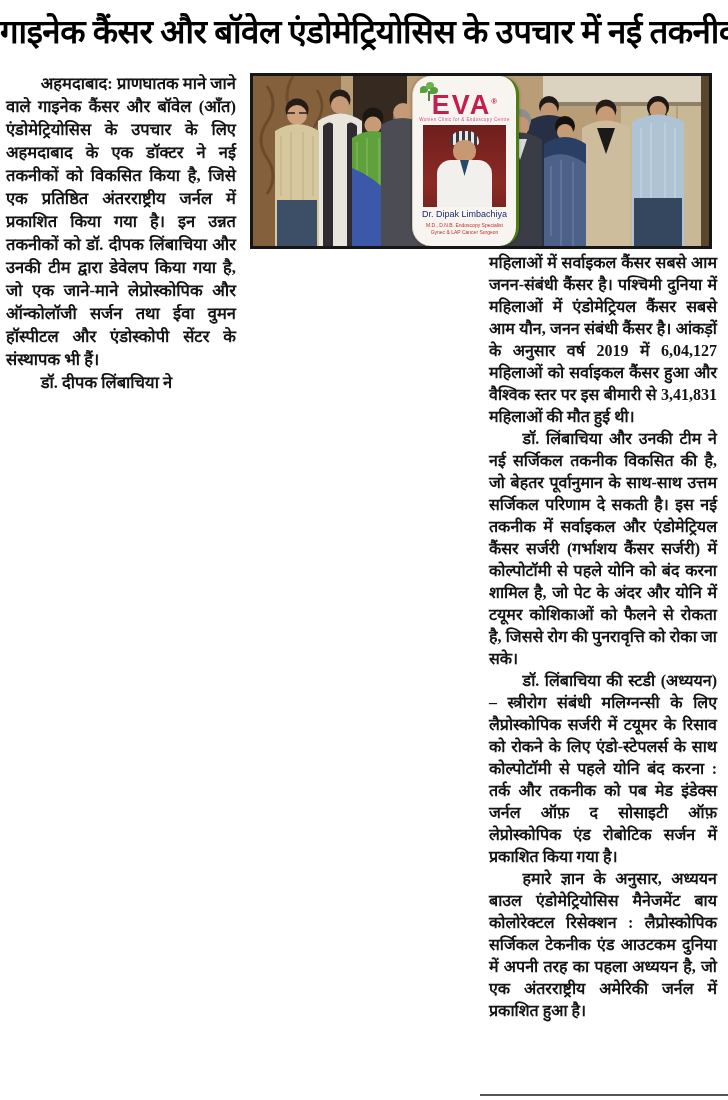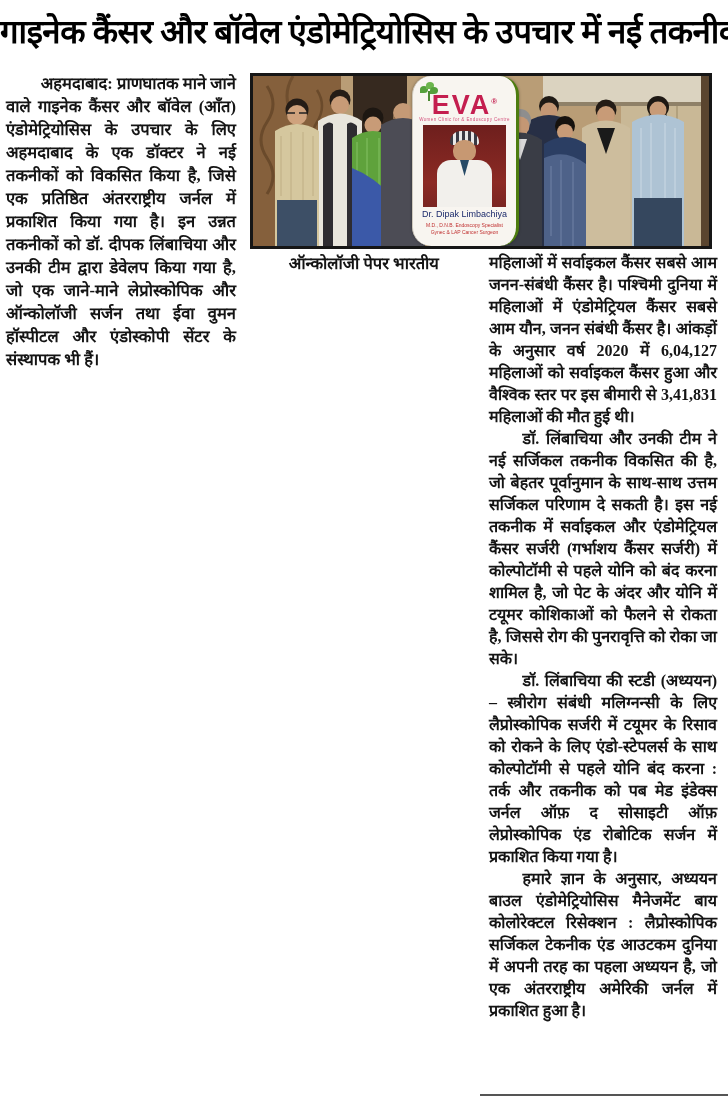--- a/index.html
+++ b/index.html
@@ -85,20 +85,21 @@
 </style>
 </head>
 <body>
 
 <div class="page">
 
   <h1 class="headline">गाइनेक कैंसर और बॉवेल एंडोमेट्रियोसिस के उपचार में नई तकनीक</h1>
 
   <div class="col col-left">
       <p class="para indent">अहमदाबाद: प्राणघातक माने जाने वाले गाइनेक कैंसर और बॉवेल (आँत) एंडोमेट्रियोसिस के उपचार के लिए अहमदाबाद के एक डॉक्टर ने नई तकनीकों को विकसित किया है, जिसे एक प्रतिष्ठित अंतरराष्ट्रीय जर्नल में प्रकाशित किया गया है। इन उन्नत तकनीकों को डॉ. दीपक लिंबाचिया और उनकी टीम द्वारा डेवेलप किया गया है, जो एक जाने-माने लेप्रोस्कोपिक और ऑन्कोलॉजी सर्जन तथा ईवा वुमन हॉस्पीटल और एंडोस्कोपी सेंटर के संस्थापक भी हैं।</p>
+      <p class="para indent">डॉ. दीपक लिंबाचिया ने</p>
     </div>
 
   <div class="photo">
     <svg viewBox="0 0 456 170" preserveAspectRatio="none" aria-hidden="true">
 
       <rect x="0" y="0" width="456" height="170" fill="#b99d76"></rect>
       <rect x="290" y="0" width="166" height="26" fill="#dbd3c0"></rect>
       <rect x="290" y="26" width="166" height="4" fill="#8f8168"></rect>
       <rect x="368" y="30" width="88" height="140" fill="#c9b896"></rect>
       <line x1="396" y1="30" x2="396" y2="170" stroke="#b2a17e" stroke-width="2"></line>
@@ -188,25 +189,24 @@
             <div class="doc-scrub"></div>
           </div>
       </div>
       <div class="doc-name">Dr. Dipak Limbachiya</div>
       <div class="doc-cred l1">M.D., D.N.B. Endoscopy Specialist</div>
       <div class="doc-cred l2">Gynec &amp; LAP Cancer Surgeon</div>
     </div>
   </div>
 
   <div class="col col-mid">
-      <p class="para indent">ऑन्कोलॉजी पेपर भारतीय</p>
     </div>
 
   <div class="col col-right">
-      <p class="para">महिलाओं में सर्वाइकल कैंसर सबसे आम जनन-संबंधी कैंसर है। पश्चिमी दुनिया में महिलाओं में एंडोमेट्रियल कैंसर सबसे आम यौन, जनन संबंधी कैंसर है। आंकड़ों के अनुसार वर्ष 2020 में 6,04,127 महिलाओं को सर्वाइकल कैंसर हुआ और वैश्विक स्तर पर इस बीमारी से 3,41,831 महिलाओं की मौत हुई थी।</p>
+      <p class="para">महिलाओं में सर्वाइकल कैंसर सबसे आम जनन-संबंधी कैंसर है। पश्चिमी दुनिया में महिलाओं में एंडोमेट्रियल कैंसर सबसे आम यौन, जनन संबंधी कैंसर है। आंकड़ों के अनुसार वर्ष 2019 में 6,04,127 महिलाओं को सर्वाइकल कैंसर हुआ और वैश्विक स्तर पर इस बीमारी से 3,41,831 महिलाओं की मौत हुई थी।</p>
       <p class="para indent">डॉ. लिंबाचिया और उनकी टीम ने नई सर्जिकल तकनीक विकसित की है, जो बेहतर पूर्वानुमान के साथ-साथ उत्तम सर्जिकल परिणाम दे सकती है। इस नई तकनीक में सर्वाइकल और एंडोमेट्रियल कैंसर सर्जरी (गर्भाशय कैंसर सर्जरी) में कोल्पोटॉमी से पहले योनि को बंद करना शामिल है, जो पेट के अंदर और योनि में टयूमर कोशिकाओं को फैलने से रोकता है, जिससे रोग की पुनरावृत्ति को रोका जा सके।</p>
       <p class="para indent">डॉ. लिंबाचिया की स्टडी (अध्ययन) – स्त्रीरोग संबंधी मलिग्नन्सी के लिए लैप्रोस्कोपिक सर्जरी में टयूमर के रिसाव को रोकने के लिए एंडो-स्टेपलर्स के साथ कोल्पोटॉमी से पहले योनि बंद करना : तर्क और तकनीक को पब मेड इंडेक्स जर्नल ऑफ़ द सोसाइटी ऑफ़ लेप्रोस्कोपिक एंड रोबोटिक सर्जन में प्रकाशित किया गया है।</p>
       <p class="para indent">हमारे ज्ञान के अनुसार, अध्ययन बाउल एंडोमेट्रियोसिस मैनेजमेंट बाय कोलोरेक्टल रिसेक्शन : लैप्रोस्कोपिक सर्जिकल टेकनीक एंड आउटकम दुनिया में अपनी तरह का पहला अध्ययन है, जो एक अंतरराष्ट्रीय अमेरिकी जर्नल में प्रकाशित हुआ है।</p>
     </div>
 
   <div class="bottom-rule"></div>
 
 </div>
 
 </body></html>

